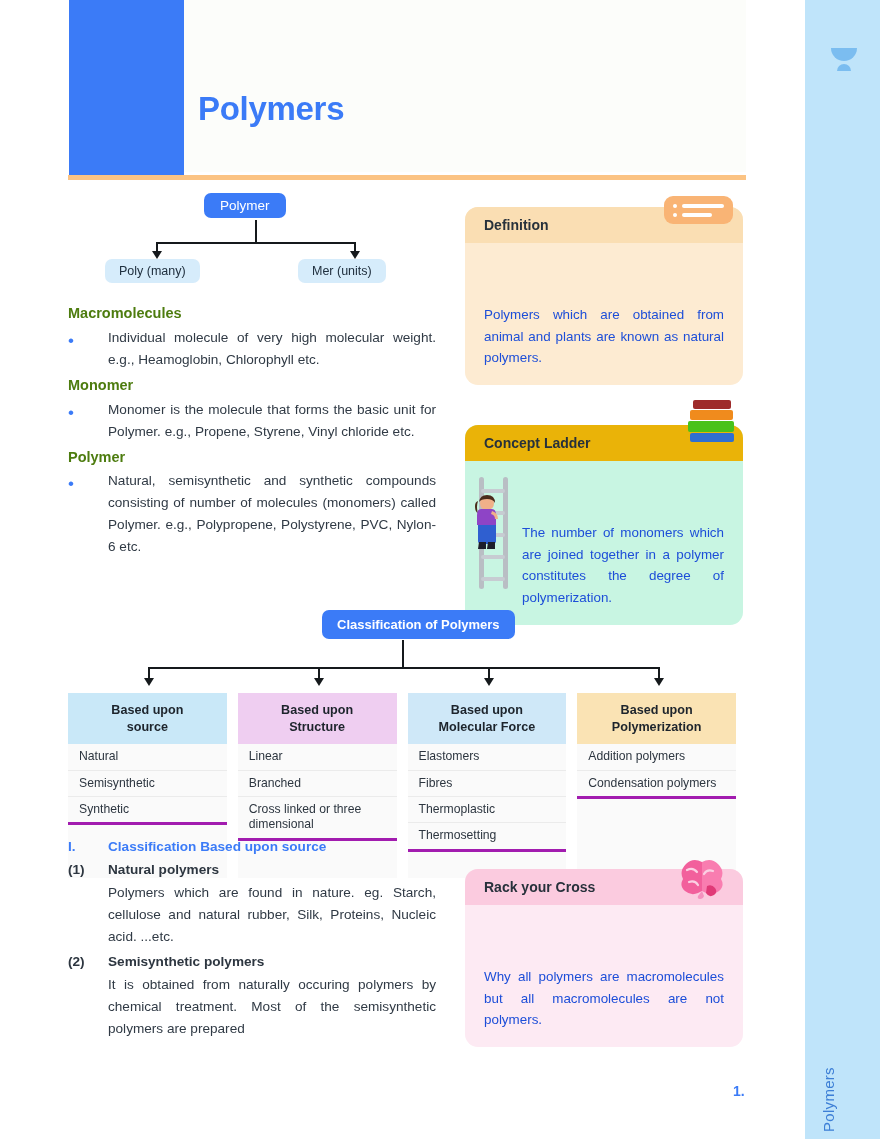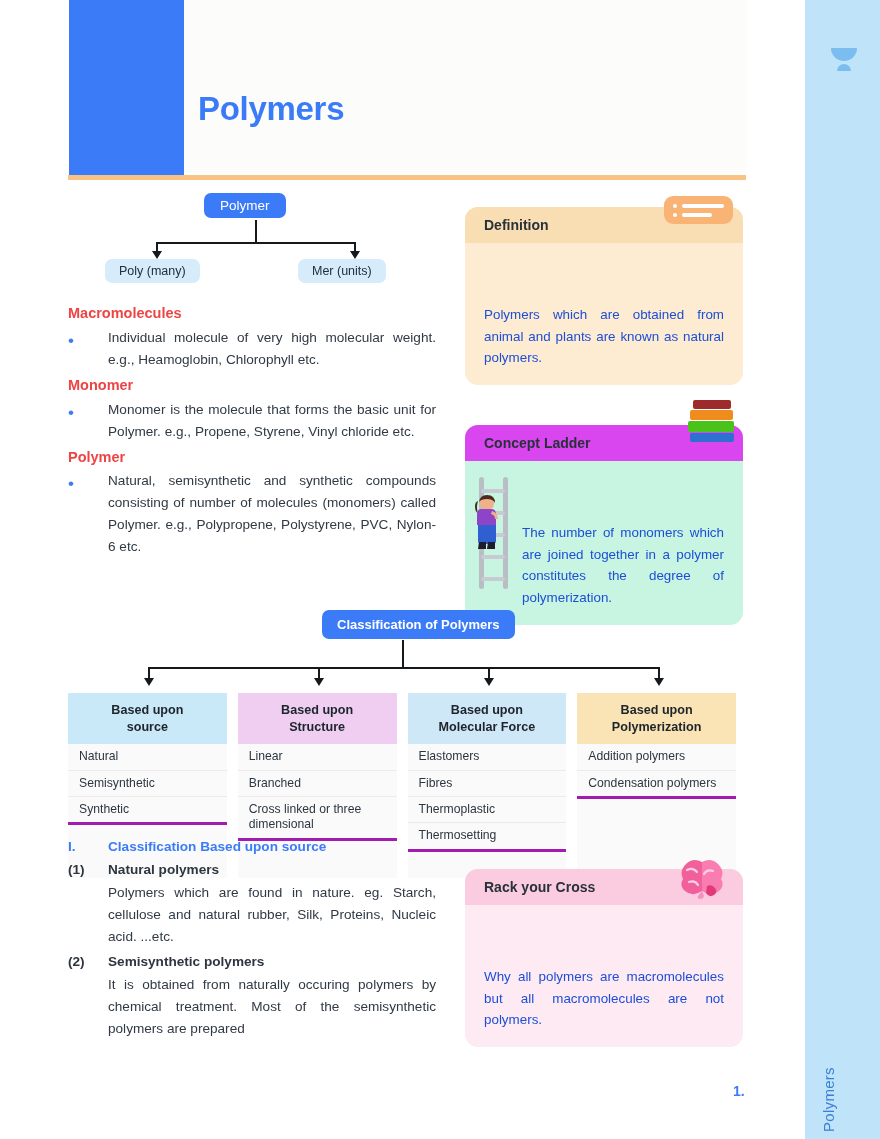--- a/index.html
+++ b/index.html
@@ -128,21 +128,21 @@
     position: absolute;
     width: 0; height: 0;
     border-left: 5px solid transparent;
     border-right: 5px solid transparent;
     border-top: 8px solid #15191c;
   }
 
   
   .col-left { position: absolute; left: 68px; top: 303px; width: 368px; }
   .sec-head {
-    color: #ef4444;
+    color: #4d7c0f;
     font-size: 14.5px;
     font-weight: 700;
     margin: 0 0 2px 0;
     line-height: 1.5;
   }
   .bullet-row { display: flex; margin: 0 0 4px 0; }
   .bullet-dot {
     color: #3b7bf7;
     font-size: 17px;
     line-height: 1.62;
@@ -190,21 +190,21 @@
     height: 28px;
     background: #f9b475;
     border-radius: 9px;
     z-index: 3;
   }
   .def-badge .bline { position: absolute; background: #ffffff; border-radius: 2px; }
   .def-badge .bd { position: absolute; background: #ffffff; border-radius: 50%; width: 4px; height: 4px; }
 
   
   .card-cl { left: 465px; top: 425px; width: 278px; background: #c8f5e2; }
-  .card-cl .card-head { background: #d946ef; border-radius: 13px 13px 0 0; }
+  .card-cl .card-head { background: #eab308; border-radius: 13px 13px 0 0; }
   .card-cl .card-body { padding-left: 57px; }
   .books {
     position: absolute;
     right: 6px;
     top: -27px;
     width: 50px;
     height: 46px;
     z-index: 3;
   }
   .books i { position: absolute; display: block; border-radius: 2px; }

